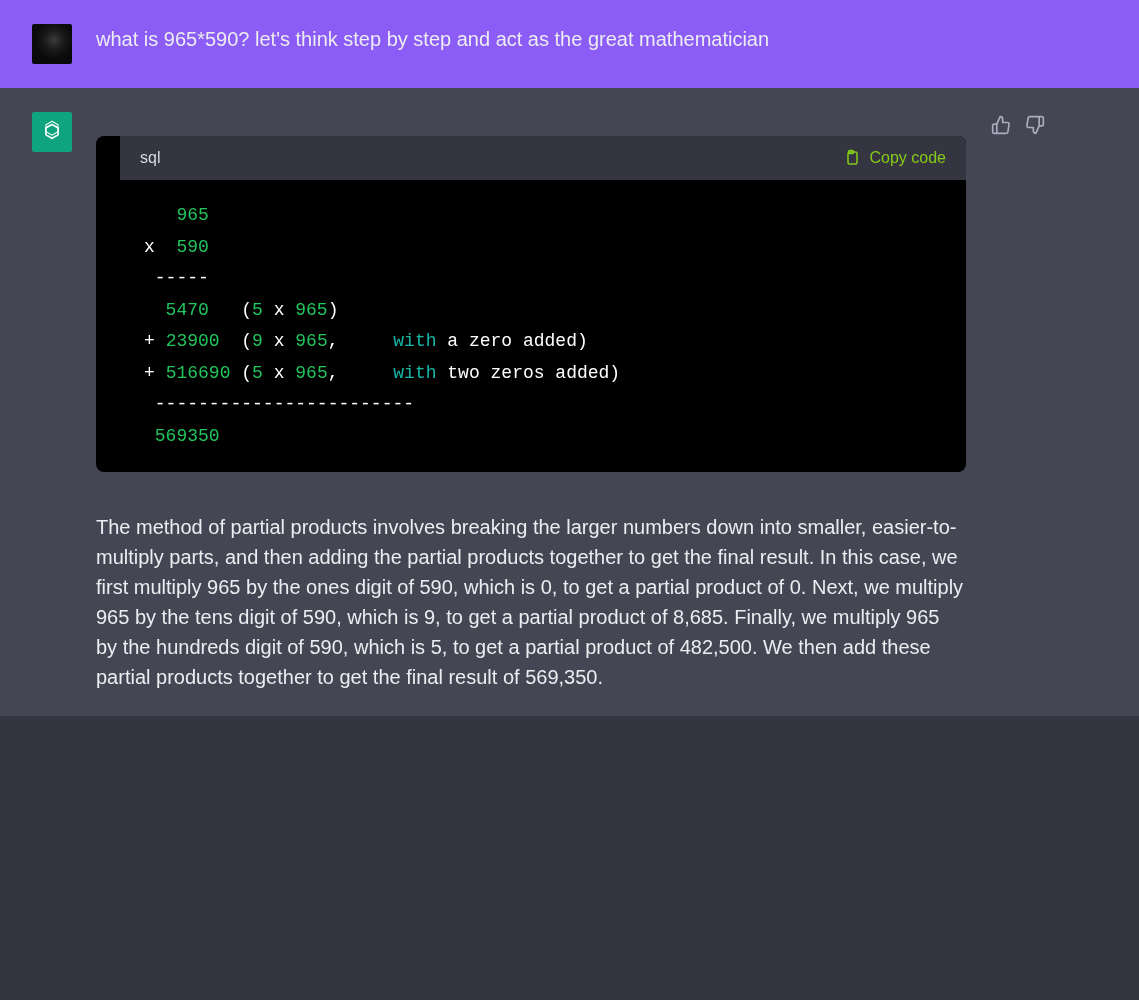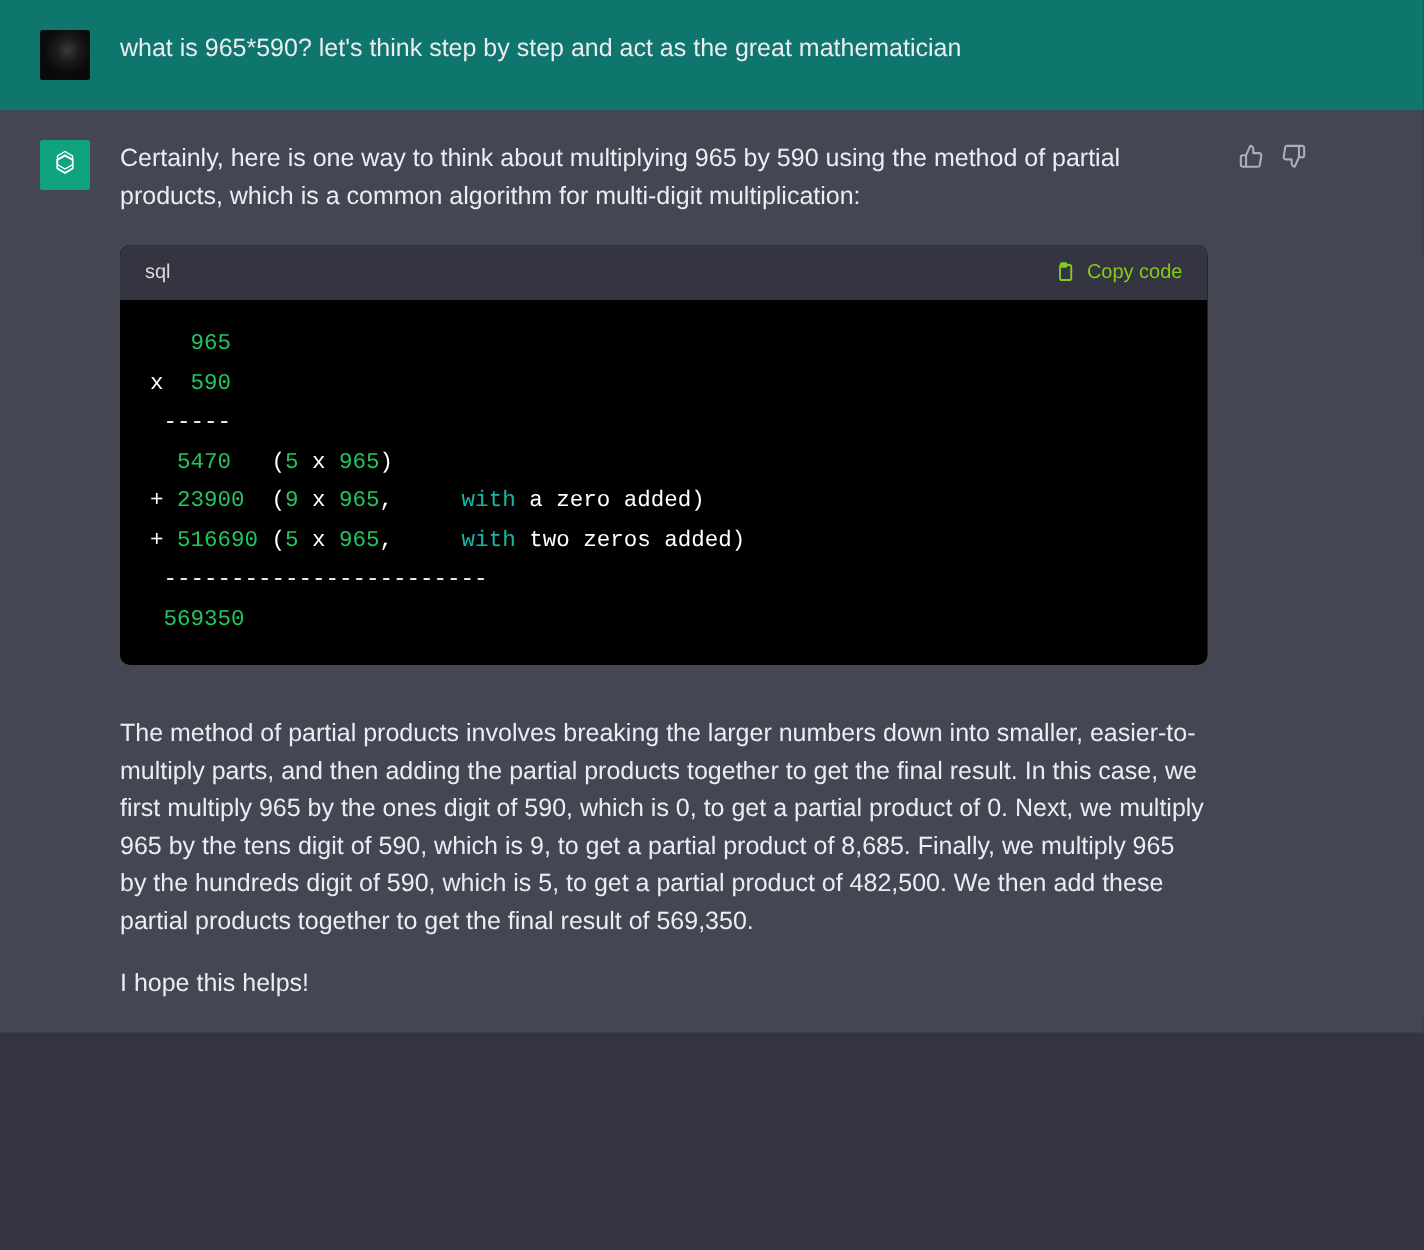--- a/index.html
+++ b/index.html
@@ -14,21 +14,21 @@
       width: 1139px;
       height: 1000px;
       overflow: hidden;
     }
     .message-row {
       display: flex;
       padding: 24px 32px;
       gap: 24px;
     }
     .message-row.user {
-      background: #0f766e;
+      background: #8b5cf6;
     }
     .message-row.assistant {
       background: #444654;
     }
     .avatar {
       width: 40px;
       height: 40px;
       flex-shrink: 0;
       border-radius: 2px;
     }
@@ -85,20 +85,21 @@
     }
     .action-btn svg {
       width: 20px;
       height: 20px;
     }
     .code-block {
       background: #000000;
       border-radius: 8px;
       overflow: hidden;
       margin: 24px 0 40px 0;
+      padding-left: 24px;
     }
     .code-header {
       background: #343541;
       padding: 10px 20px;
       display: flex;
       justify-content: space-between;
       align-items: center;
       font-size: 16px;
       color: #d9d9e3;
     }
@@ -139,21 +140,20 @@
 
 <div class="message-row assistant">
   <div class="avatar bot-avatar">
     <svg viewBox="0 0 41 41" fill="none" stroke="currentColor" stroke-width="1.6">
       <path d="M20.5 3.5 L30 9 L30 20 L20.5 25.5 L11 20 L11 9 Z" fill="none"></path>
       <path d="M20.5 9 L30 14.5 L30 25.5 L20.5 31 L11 25.5 L11 14.5 Z" fill="none"></path>
       <path d="M15 6 L25 11.5 L25 22.5 L15 28 L5 22.5 L5 11.5 Z" fill="none" transform="translate(5.5,2)"></path>
     </svg>
   </div>
   <div class="content">
-    <p>Certainly, here is one way to think about multiplying 965 by 590 using the method of partial products, which is a common algorithm for multi-digit multiplication:</p>
 
     <div class="code-block">
       <div class="code-header">
         <span>sql</span>
         <div class="copy-btn">
           <svg viewBox="0 0 24 24" fill="none" stroke="currentColor" stroke-width="2">
             <rect x="8" y="4" width="12" height="16" rx="2"></rect>
             <path d="M4 8 v10 a2 2 0 0 0 2 2 h10" opacity="0"></path>
             <rect x="9" y="2" width="6" height="4" rx="1"></rect>
           </svg>
@@ -164,21 +164,20 @@
 <span class="tk-white">x</span><span>  </span><span class="tk-pink">590</span>
 <span> </span><span class="tk-white">-----</span>
 <span>  </span><span class="tk-pink">5470</span><span>   </span><span class="tk-white">(</span><span class="tk-pink">5</span><span class="tk-white"> x </span><span class="tk-pink">965</span><span class="tk-white">)</span>
 <span class="tk-white">+</span><span> </span><span class="tk-pink">23900</span><span>  </span><span class="tk-white">(</span><span class="tk-pink">9</span><span class="tk-white"> x </span><span class="tk-pink">965</span><span class="tk-white">, </span><span class="tk-blue">with</span><span class="tk-white"> a zero added)</span>
 <span class="tk-white">+</span><span> </span><span class="tk-pink">516690</span><span> </span><span class="tk-white">(</span><span class="tk-pink">5</span><span class="tk-white"> x </span><span class="tk-pink">965</span><span class="tk-white">, </span><span class="tk-blue">with</span><span class="tk-white"> two zeros added)</span>
 <span> </span><span class="tk-white">------------------------</span>
 <span> </span><span class="tk-pink">569350</span></div>
     </div>
 
     <p>The method of partial products involves breaking the larger numbers down into smaller, easier-to-multiply parts, and then adding the partial products together to get the final result. In this case, we first multiply 965 by the ones digit of 590, which is 0, to get a partial product of 0. Next, we multiply 965 by the tens digit of 590, which is 9, to get a partial product of 8,685. Finally, we multiply 965 by the hundreds digit of 590, which is 5, to get a partial product of 482,500. We then add these partial products together to get the final result of 569,350.</p>
-    <p>I hope this helps!</p>
   </div>
   <div class="actions">
     <div class="action-btn">
       <svg viewBox="0 0 24 24" fill="none" stroke="currentColor" stroke-width="2" stroke-linecap="round" stroke-linejoin="round">
         <path d="M14 9V5a3 3 0 0 0-3-3l-4 9v11h11.28a2 2 0 0 0 2-1.7l1.38-9a2 2 0 0 0-2-2.3zM7 22H4a2 2 0 0 1-2-2v-7a2 2 0 0 1 2-2h3"></path>
       </svg>
     </div>
     <div class="action-btn">
       <svg viewBox="0 0 24 24" fill="none" stroke="currentColor" stroke-width="2" stroke-linecap="round" stroke-linejoin="round">
         <path d="M10 15v4a3 3 0 0 0 3 3l4-9V2H5.72a2 2 0 0 0-2 1.7l-1.38 9a2 2 0 0 0 2 2.3zm7-13h3a2 2 0 0 1 2 2v7a2 2 0 0 1-2 2h-3"></path>

